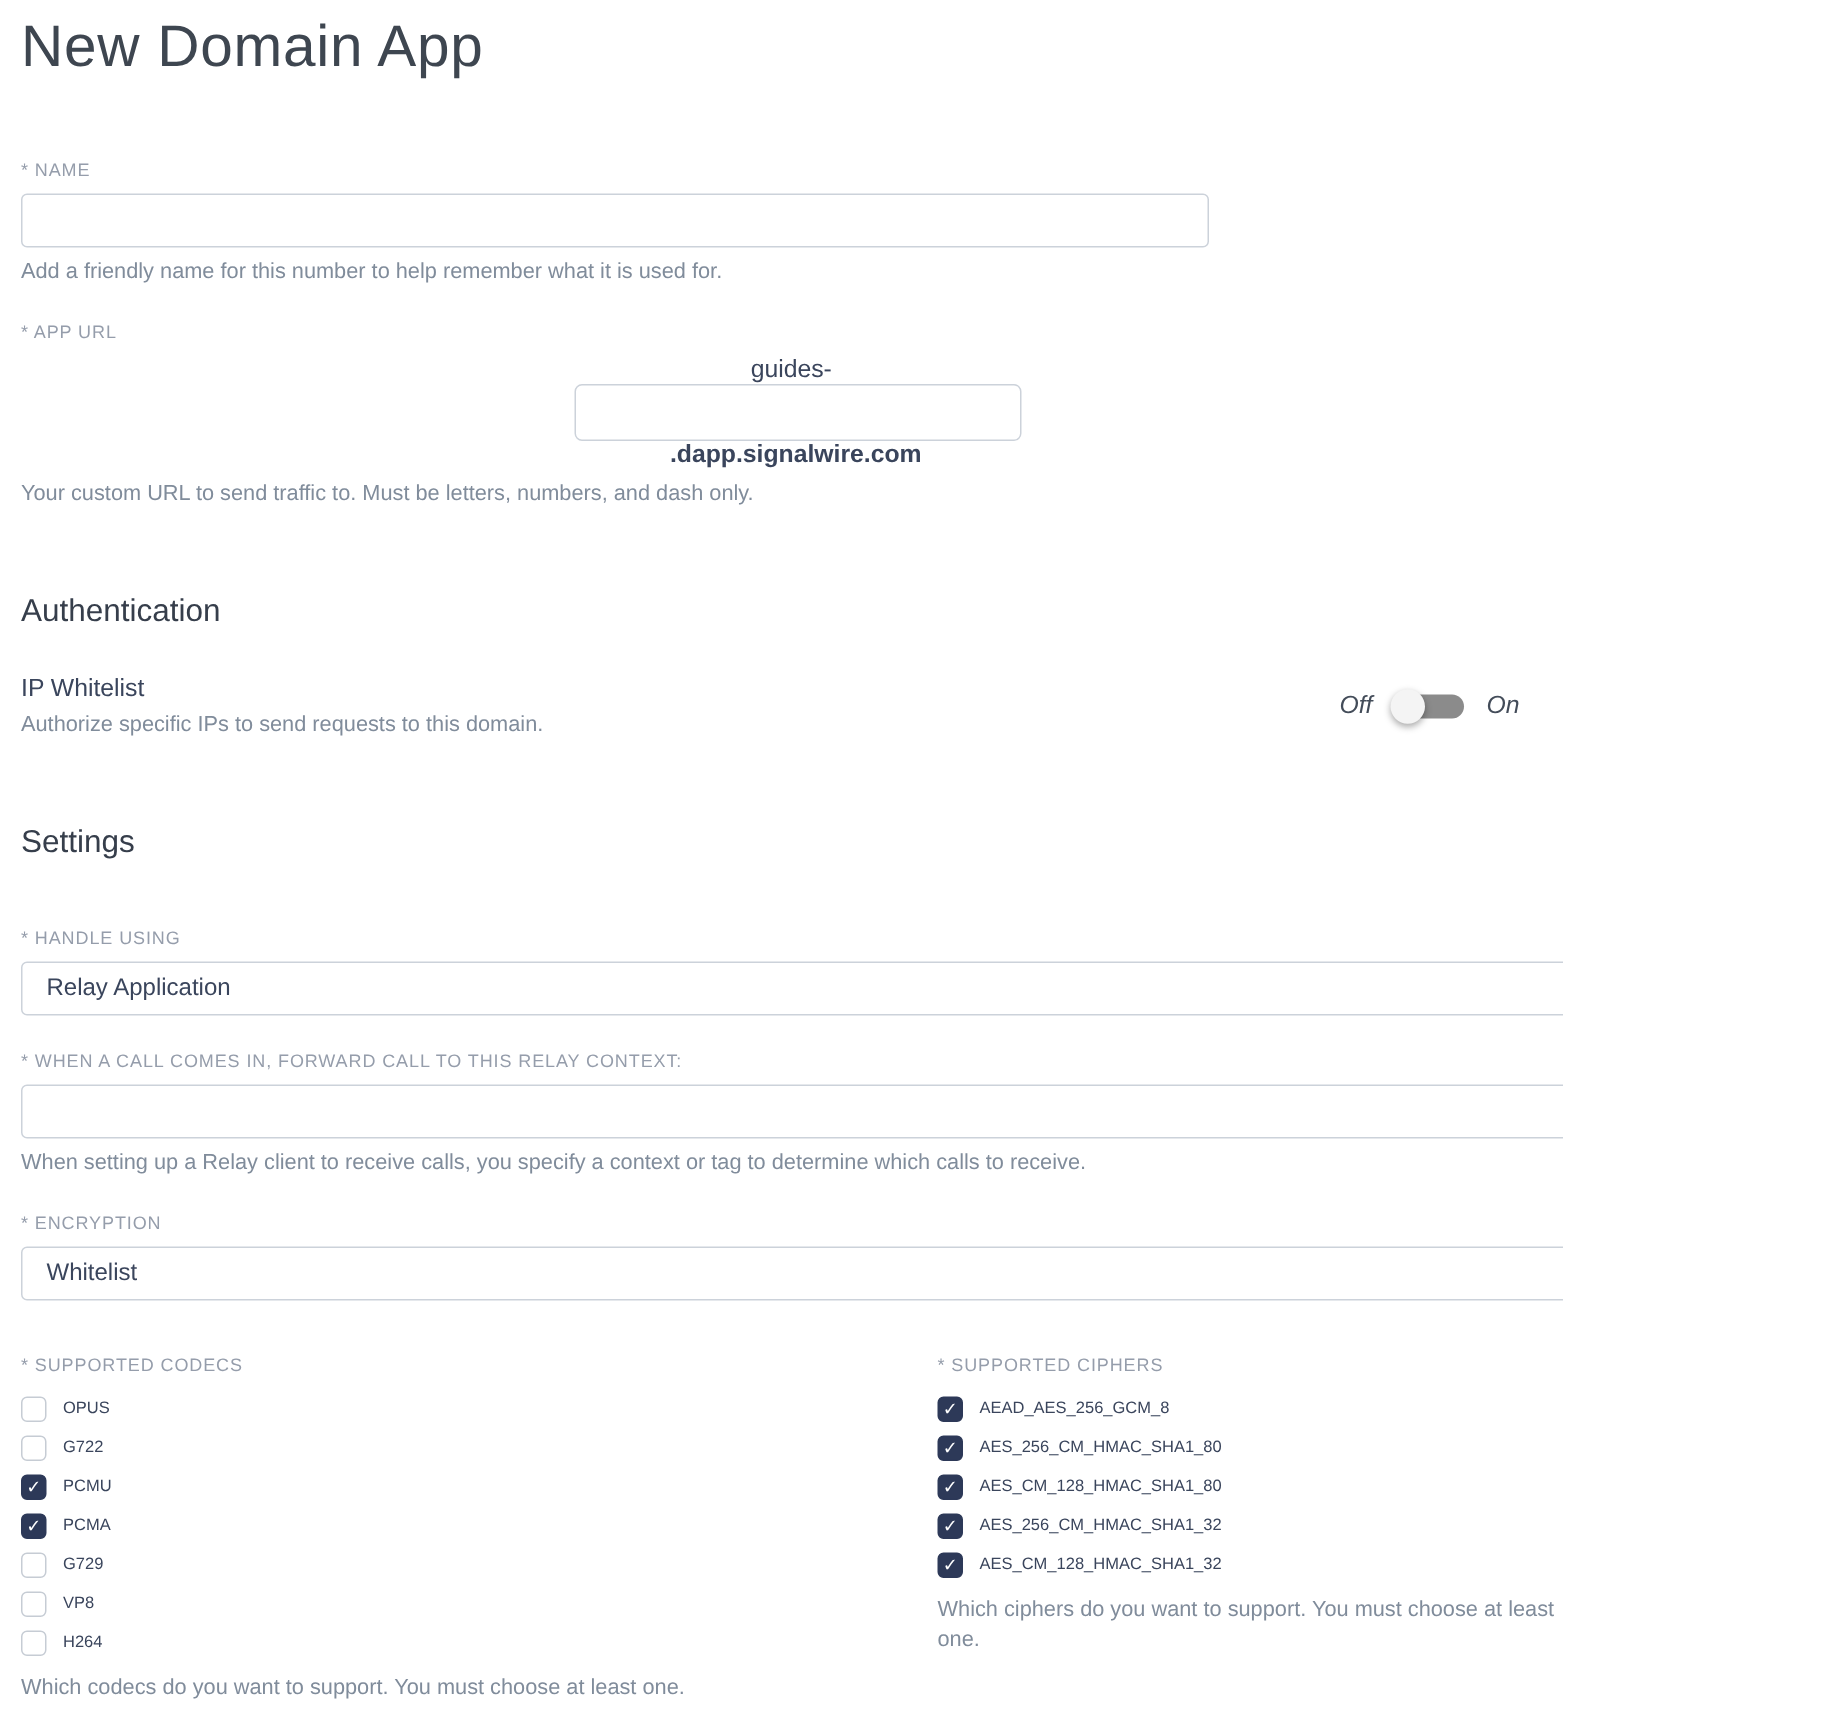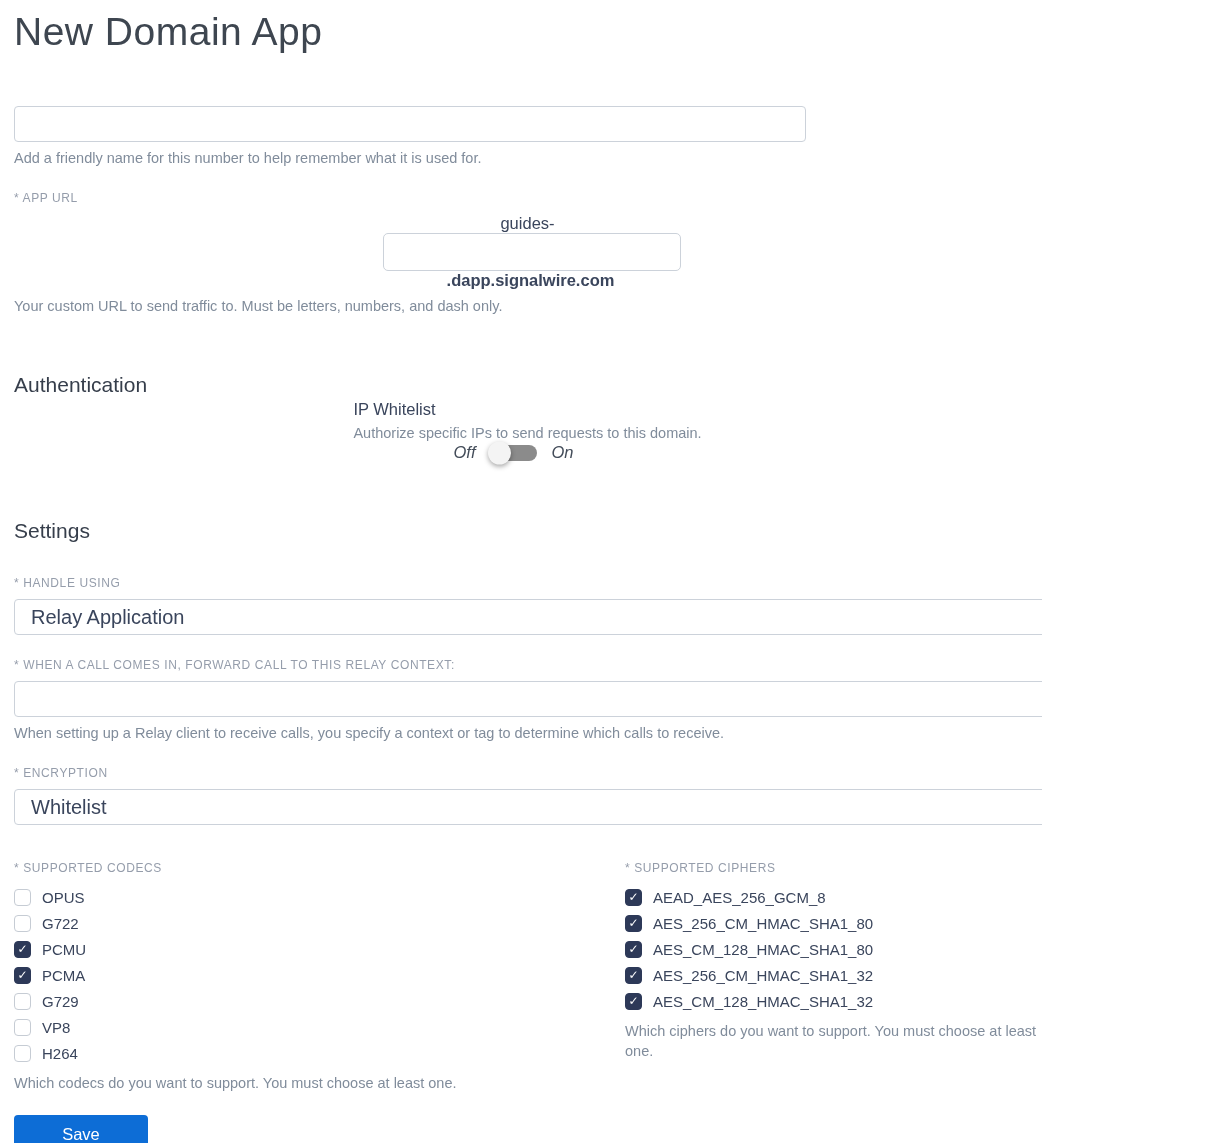--- a/index.html
+++ b/index.html
@@ -72,24 +72,24 @@
 
   .section-heading {
     font-size: 21px;
     font-weight: 400;
     color: var(--text-heading);
     margin: 0;
     line-height: 26px;
   }
   .auth-section { margin-top: 56px; }
   .ip-row {
+    margin-top: 27px;
     display: flex;
     align-items: center;
     justify-content: space-between;
-    flex-direction: column;
   }
   .ip-label {
     font-size: 16.5px;
     color: var(--text-dark);
     line-height: 22px;
   }
   .ip-help { margin-top: 3px; }
   .toggle-group {
     display: flex;
     align-items: center;
@@ -109,34 +109,34 @@
     left: -3px; top: 50%;
     transform: translateY(-50%);
     width: 23px; height: 23px;
     border-radius: 50%;
     background: #f4f4f4;
     box-shadow: 0 2px 5px rgba(0,0,0,0.35);
   }
 
   .settings-section { margin-top: 56px; }
   .fgroup { margin-top: 23px; }
-  .fgroup-first { margin-top: 32px; }
+  .fgroup-first { margin-top: 43px; }
   .wide { width: 1199px; }
   .select-box {
     position: relative;
     height: 36px;
     border: 1px solid var(--border);
     border-radius: 4px;
     background: #fff;
     display: flex;
     align-items: center;
     padding: 0 16px;
     cursor: pointer;
   }
-  .select-value { font-size: 20px; color: var(--text-dark); }
+  .select-value { font-size: 16px; color: var(--text-dark); }
   .select-chevron {
     position: absolute;
     right: 16px; top: 50%;
     transform: translateY(-50%);
     width: 16px; height: 16px;
     display: flex; align-items: center; justify-content: center;
   }
   .select-chevron svg { display: block; }
 
   .codec-columns { margin-top: 36px; display: flex; }
@@ -163,21 +163,21 @@
     border-color: var(--check);
     background: var(--check);
     color: #ffffff;
     font-size: 12px;
     font-weight: bold;
     font-family: "DejaVu Sans", sans-serif;
     line-height: 1;
   }
   .check-label {
     margin-left: 11px;
-    font-size: 15px;
+    font-size: 11px;
     color: var(--text-dark);
   }
   .list-help { margin-top: 7px; }
 
   .save-button {
     margin-top: 22px;
     width: 134px;
     height: 39px;
     background: var(--accent);
     color: #ffffff;
@@ -189,20 +189,21 @@
   }
 </style>
 </head>
 <body>
 
 <div class="page">
 
   <h1 class="page-title">New Domain App</h1>
 
   <div class="name-group">
+    <span class="small-label">* NAME</span>
     <input type="text" class="text-input name-input" value="" style="">
     <div class="help-text">Add a friendly name for this number to help remember what it is used for.</div>
   </div>
 
   <div class="url-group">
     <span class="small-label">* APP URL</span>
     <div class="url-row">
       <span class="url-prefix">guides-</span>
       <input type="text" class="text-input url-input" value="" style="">
       <span class="url-suffix">.dapp.signalwire.com</span>

